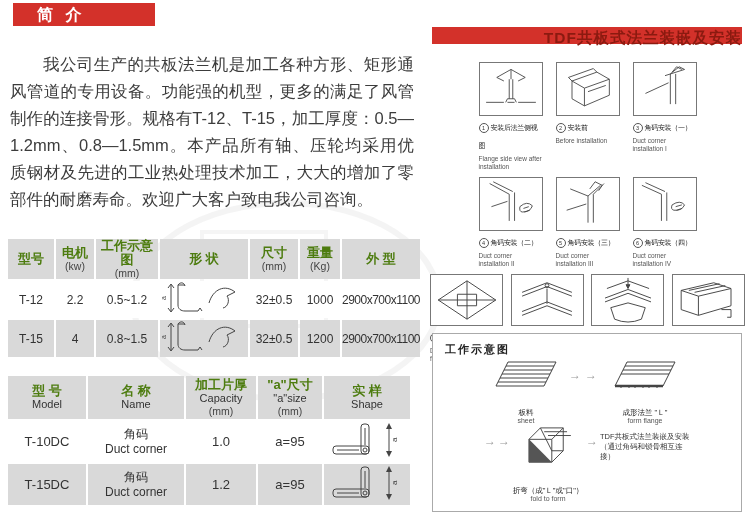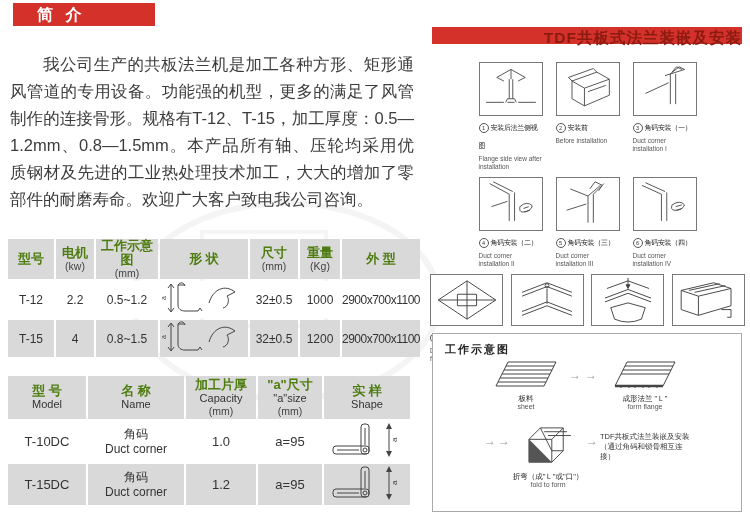--- a/index.html
+++ b/index.html
@@ -48,21 +48,21 @@
   .pzh{font-size:7px;color:#222;display:inline;vertical-align:middle;letter-spacing:-0.3px}
   .pen{font-size:6.5px;color:#555;line-height:8px;display:block;margin-top:1px}
   
   .workbox{position:absolute;left:432px;top:333px;width:310px;height:179px;border:1px solid #aaa;
            background:#fff;box-sizing:border-box}
   .wtitle{position:absolute;left:12px;top:8px;font-size:11px;font-weight:bold;color:#222;letter-spacing:2px}
   .flow{position:absolute;left:6px;right:4px;display:flex;align-items:flex-start;justify-content:center}
   .flow1{top:26px;gap:4px}
   .flow2{top:92px;gap:2px}
   .step{display:flex;flex-direction:column;align-items:center}
-  .szh{font-size:7.5px;color:#222;margin-top:6px;text-align:center;line-height:9px}
+  .szh{font-size:7.5px;color:#222;margin-top:20px;text-align:center;line-height:9px}
   .sen{font-size:7px;color:#555;text-align:center;line-height:8.5px}
   .arr{color:#999;font-size:12px;line-height:30px;flex:none}
   .tdfnote{width:92px;font-size:7.5px;color:#333;line-height:10px;margin-top:6px}
   .wfooter{position:absolute;left:0;right:0;bottom:0;height:21px;background:#e3e3e3;
            text-align:center;font-size:14.5px;font-weight:bold;color:#1a1a1a;line-height:21px;letter-spacing:1px}
 </style>
 </head>
 <body>
 
 <div class="wm"></div>

